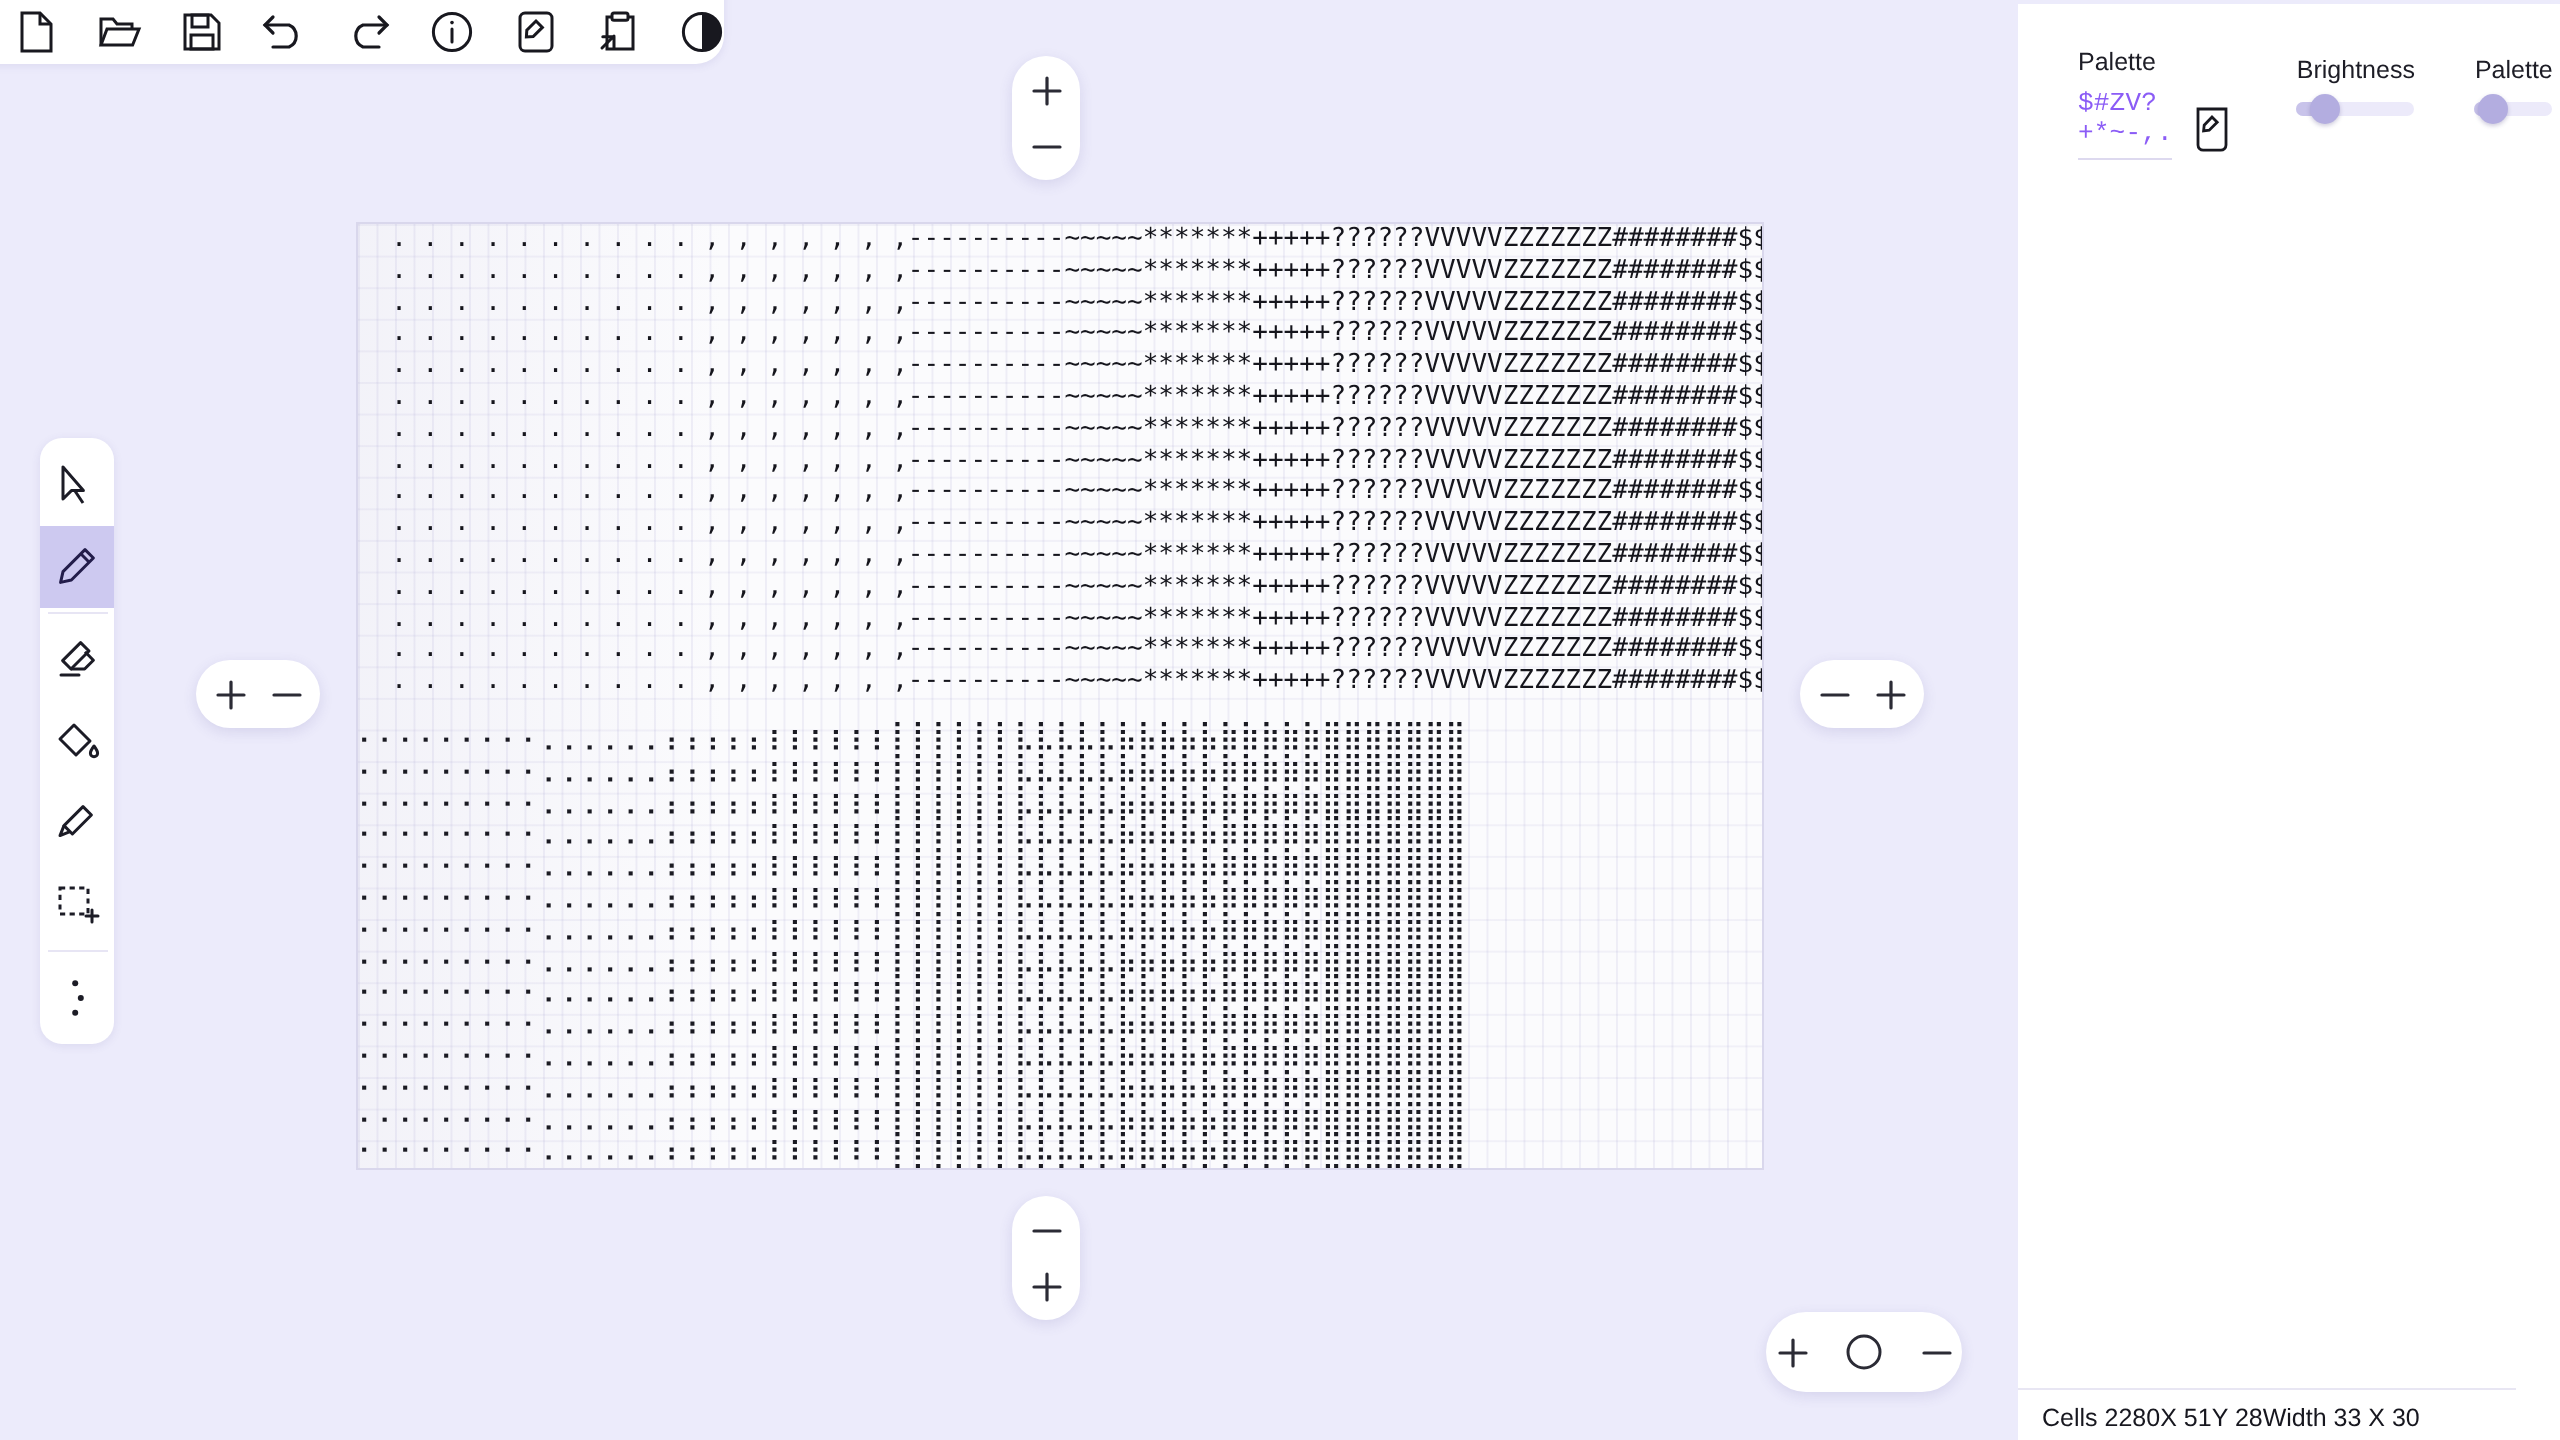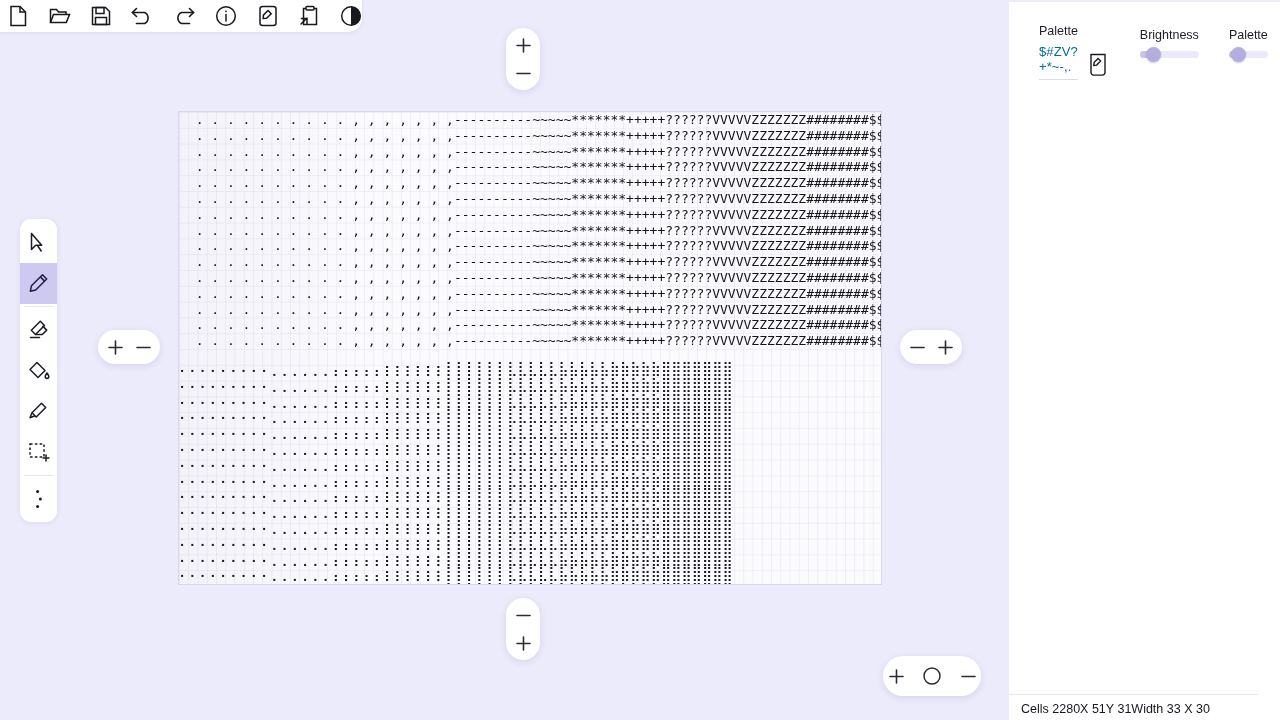--- a/index.html
+++ b/index.html
@@ -131,23 +131,23 @@
     width: 232px; height: 144px;
     border-radius: 7px;
     background: linear-gradient(to right, #ffffff 0%, #ffffff 4%, #c9c9c9 34%, #7d7d7d 56%, #2c2c2c 76%, #000000 90%, #000000 100%);
     box-shadow: 0 1px 4px rgba(0,0,0,0.18);
   }
 
   .field-label { font-size: 12.5px; color: #1d1d26; margin-bottom: 6px; }
   .palette-row { display: flex; align-items: flex-end; gap: 8px; }
   .palette-input-wrap { flex: 1; }
   .palette-value {
-    font-size: 13px; color: #0369a1; padding-bottom: 5px;
+    font-size: 13px; color: #8b5cf6; padding-bottom: 5px;
     border-bottom: 1px solid #ddd9ef;
-    font-family: Liberation Sans, sans-serif;
+    font-family: Liberation Mono, monospace;
     min-height: 20px;
     letter-spacing: 0.1px;
   }
   .palette-icon { width: 24px; height: 26px; cursor: pointer; margin-bottom: 2px; }
 
   .slider-block { margin-top: 26px; }
   .slider-track {
     position: relative; height: 7px; border-radius: 4px;
     background: #eceafa; margin-top: 9px;
   }
@@ -505,21 +505,21 @@
       <span>
         <span>Cells</span>
         <span>2280</span>
       </span>
       <span>
         <span>X</span>
         <span>51</span>
       </span>
       <span>
         <span>Y</span>
-        <span>31</span>
+        <span>28</span>
       </span>
       <span>
         <span>Width</span>
         <span>33 X 30</span>
       </span>
     </div>
 
   </div>
 </div>
 

